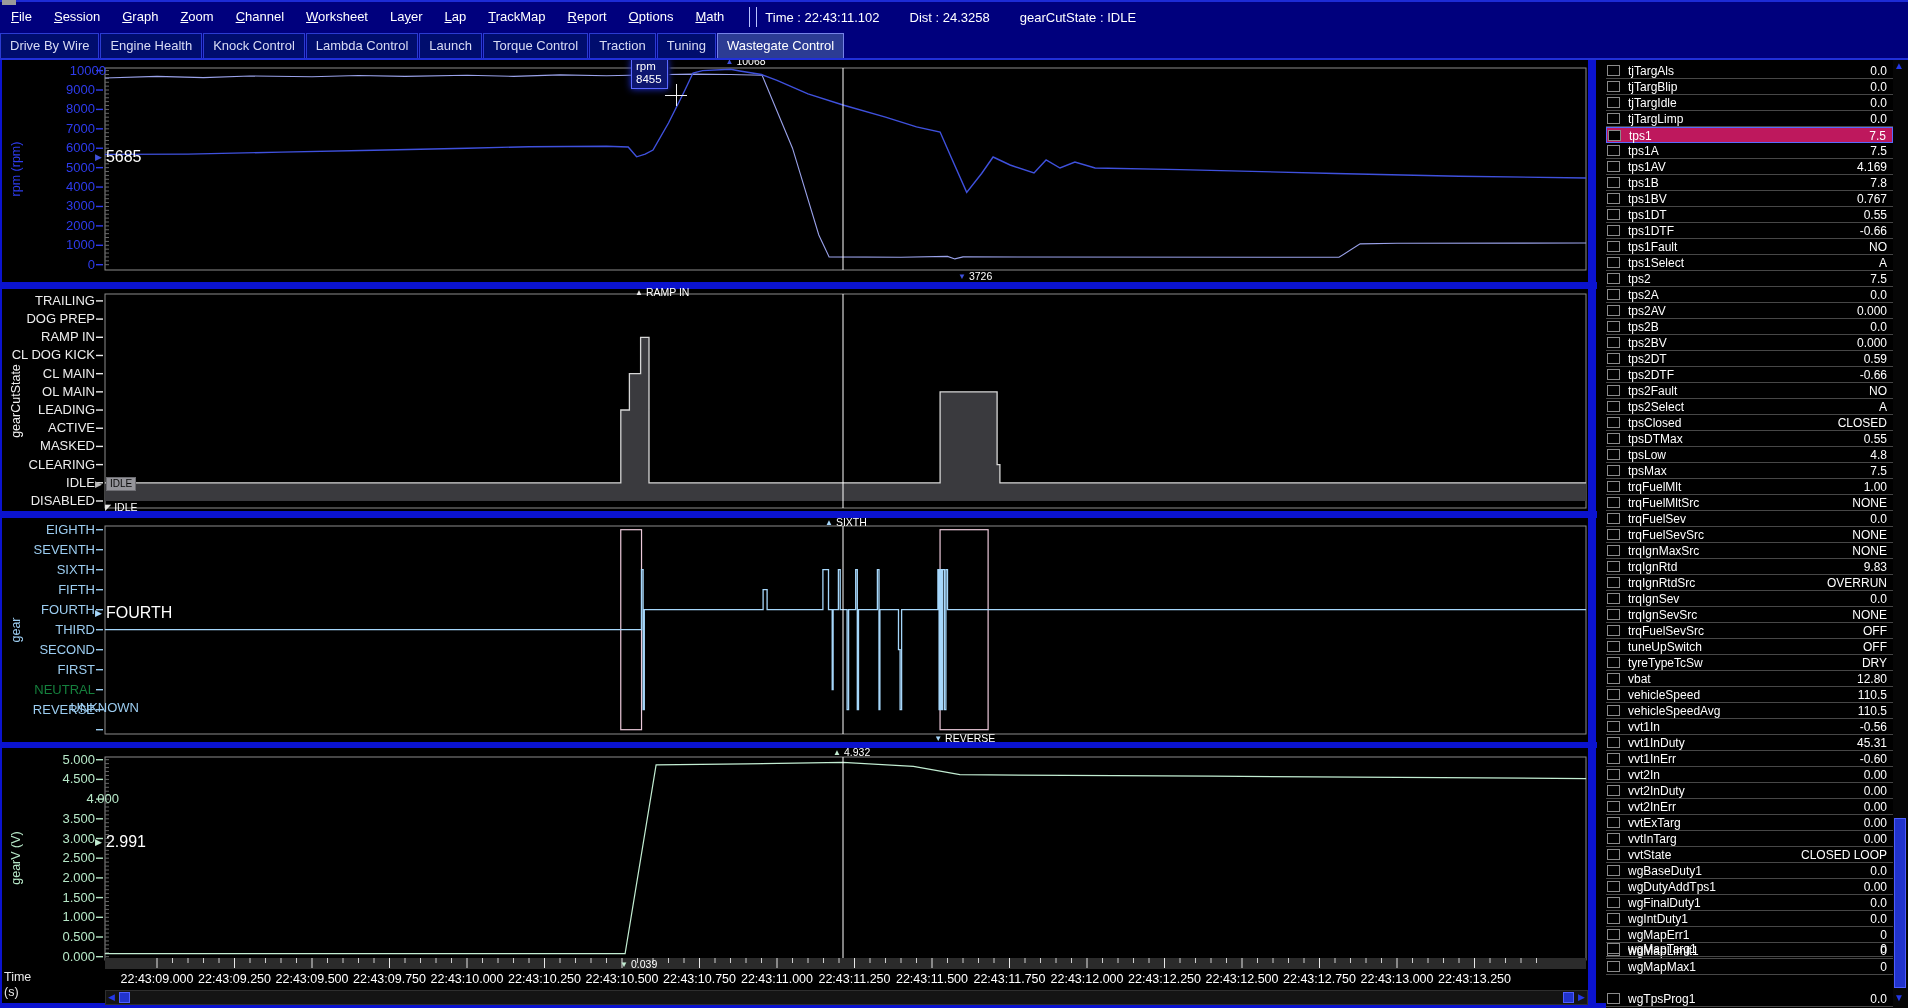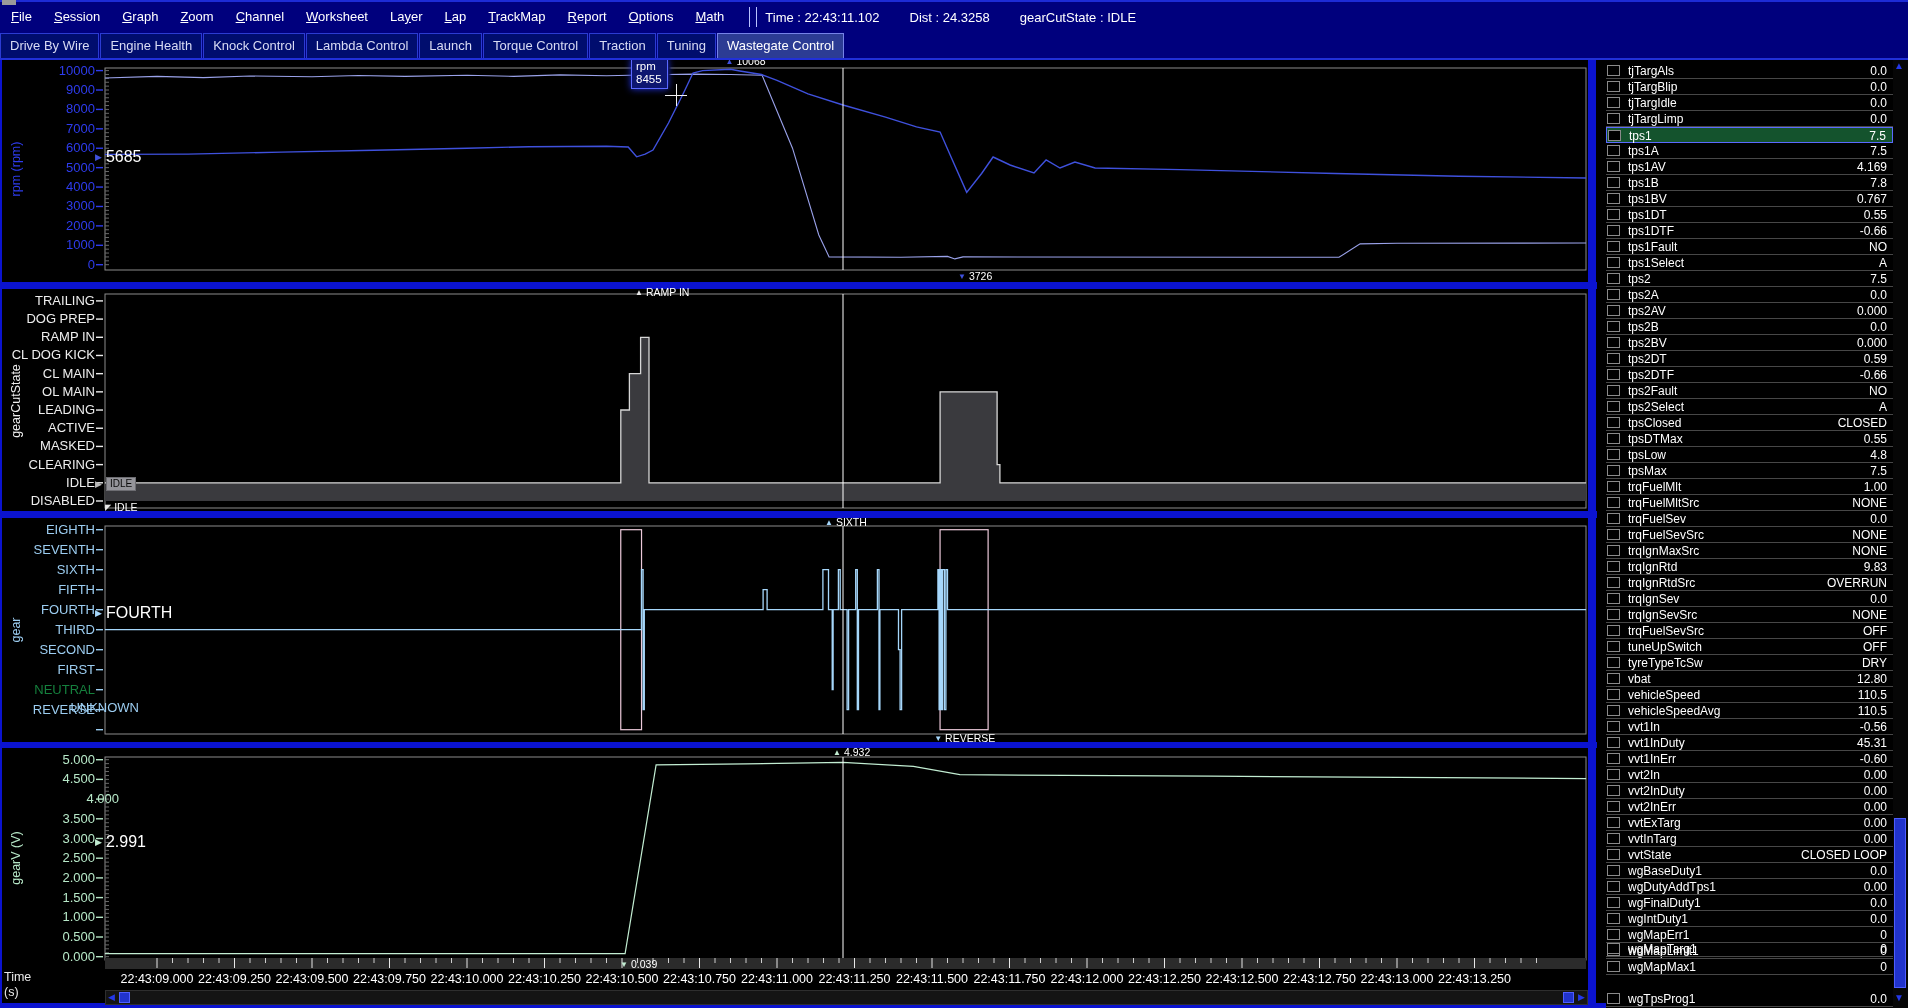--- a/index.html
+++ b/index.html
@@ -33,21 +33,21 @@
            padding:1px 5px 2px 4px;}
   .timelabel{position:absolute;width:96px;text-align:center;color:#fff;font-size:12.5px;z-index:5;top:972px;}
   #time-title1,#time-title2{position:absolute;left:4px;color:#e8e8e8;font-size:12.5px;z-index:5;}
   #hscroll{position:absolute;left:105px;top:990px;width:1481px;height:13px;background:#141414;
            border:1px solid #2e2e2e;z-index:6;}
   .hs-arrow{position:absolute;top:0px;color:#2438e8;font-size:9px;line-height:12px;cursor:default;}
   .hs-thumb{position:absolute;top:1px;width:9px;height:9px;background:#2133cc;border:1px solid #4d5dff;}
   #sidebar{position:absolute;left:1606px;top:58px;width:287px;height:950px;background:#000;z-index:10;}
   .ch-row{position:absolute;left:0;width:287px;height:16px;border-bottom:1px solid #474747;
           box-sizing:border-box;cursor:default;}
-  .ch-row.selected{background:#14532d;border:1px solid #5a6aff;}
+  .ch-row.selected{background:#be185d;border:1px solid #5a6aff;}
   .ch-swatch{position:absolute;left:1px;top:2px;width:13px;height:11px;background:#000;border:1px solid #8a8a8a;box-sizing:border-box;}
   .ch-name{position:absolute;left:22px;top:1px;color:#fff;font-size:12px;line-height:14px;white-space:nowrap;}
   .ch-val{position:absolute;right:6px;top:1px;color:#fff;font-size:12px;line-height:14px;white-space:nowrap;}
   #vscroll{position:absolute;left:1893px;top:58px;width:15px;height:950px;background:#060606;z-index:11;}
   .vs-arrow{position:absolute;left:1px;color:#2438e8;font-size:10px;cursor:default;}
   #vs-thumb{position:absolute;left:1px;top:760px;width:12px;height:170px;background:#2133cc;border:1px solid #4d5dff;box-sizing:border-box;}
   #win-frag{position:absolute;left:2px;top:0;width:14px;height:5px;background:#9a9a9a;z-index:40;}
   .xhair{position:absolute;background:#f2f2f2;z-index:9;}
 </style>
 </head>
@@ -345,21 +345,21 @@
     <line x1="1428" y1="958" x2="1428" y2="963" stroke="#cfcfcf" stroke-width="1"></line>
     <line x1="1443.5" y1="958" x2="1443.5" y2="963" stroke="#cfcfcf" stroke-width="1"></line>
     <line x1="1459" y1="958" x2="1459" y2="963" stroke="#cfcfcf" stroke-width="1"></line>
     <line x1="1474.5" y1="958" x2="1474.5" y2="968" stroke="#e8e8e8" stroke-width="1"></line>
     <line x1="1490" y1="958" x2="1490" y2="963" stroke="#cfcfcf" stroke-width="1"></line>
     <line x1="1505.5" y1="958" x2="1505.5" y2="963" stroke="#cfcfcf" stroke-width="1"></line>
     <line x1="1521" y1="958" x2="1521" y2="963" stroke="#cfcfcf" stroke-width="1"></line>
     <line x1="1536.5" y1="958" x2="1536.5" y2="963" stroke="#cfcfcf" stroke-width="1"></line>
   </svg>
 <div id="overlay">
-    <div class="ticklabel" style="top: 63.6px; color: rgb(46, 60, 238);">10000</div>
+    <div class="ticklabel" style="top: 63.6px; color: rgb(46, 60, 238); margin-left: 11px;">10000</div>
     <div class="ticklabel" style="top: 83.01px; color: rgb(46, 60, 238);">9000</div>
     <div class="ticklabel" style="top: 102.42px; color: rgb(46, 60, 238);">8000</div>
     <div class="ticklabel" style="top: 121.83px; color: rgb(46, 60, 238);">7000</div>
     <div class="ticklabel" style="top: 141.24px; color: rgb(46, 60, 238);">6000</div>
     <div class="ticklabel" style="top: 160.65px; color: rgb(46, 60, 238);">5000</div>
     <div class="ticklabel" style="top: 180.06px; color: rgb(46, 60, 238);">4000</div>
     <div class="ticklabel" style="top: 199.47px; color: rgb(46, 60, 238);">3000</div>
     <div class="ticklabel" style="top: 218.88px; color: rgb(46, 60, 238);">2000</div>
     <div class="ticklabel" style="top: 238.29px; color: rgb(46, 60, 238);">1000</div>
     <div class="ticklabel" style="top: 257.7px; color: rgb(46, 60, 238);">0</div>

